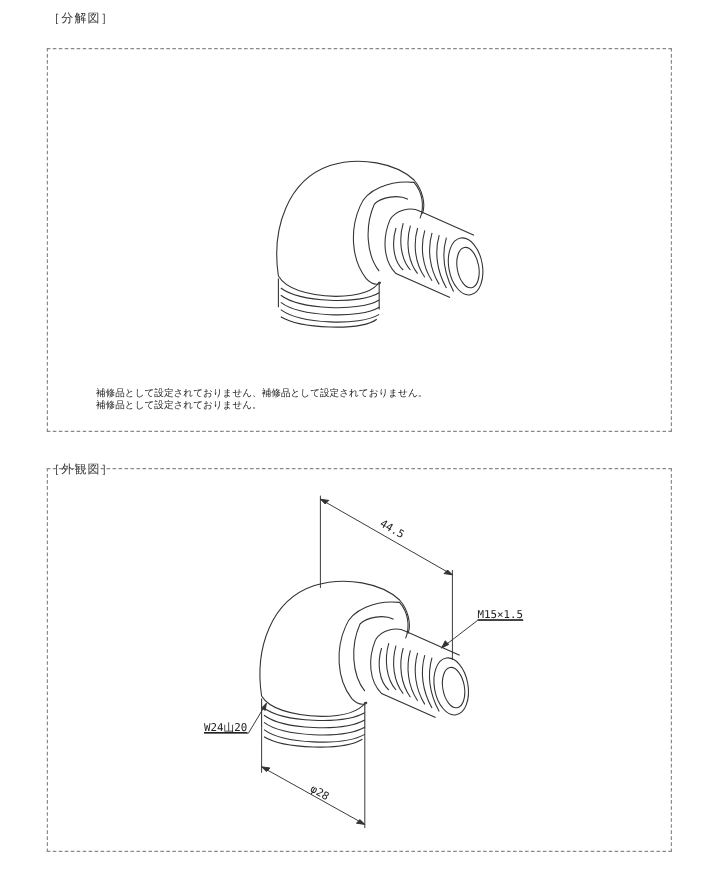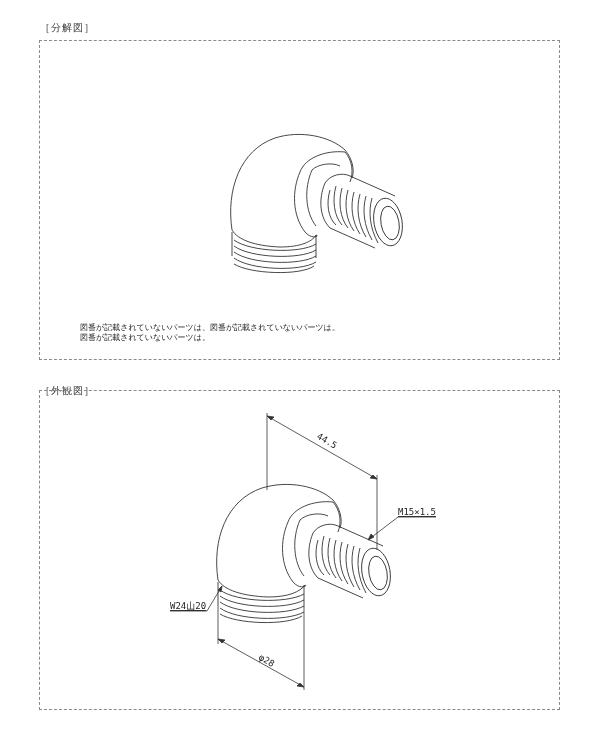--- a/index.html
+++ b/index.html
@@ -8,21 +8,21 @@
   .section-label { position:absolute; left:40px; font-size:10px; letter-spacing:1px; color:#333; }
   .frame { position:absolute; left:39px; width:521px; height:320px;
            border:1px dashed #8a8a8a; box-sizing:border-box; }
   .note { position:absolute; left:80px; font-size:8px; line-height:10px; color:#222; white-space:nowrap; }
   svg { position:absolute; left:0; top:0; }
   .dim-text { font-family:"DejaVu Sans Mono", monospace; font-size:9px; fill:#222; }
 </style>
 </head>
 <body>
 
-<div class="section-label" style="top:21px;">［分解図］</div>
+<div class="section-label" style="top:8px;">［分解図］</div>
 <div class="frame" style="top:40px;"></div>
 
 <svg width="600" height="732" viewBox="0 0 600 732">
   <g fill="none" stroke="#333" stroke-width="0.9">
 
     <path d="M232,230 C226,190 240,150 275,138 C300,130 330,136 345,150 C352,158 355,170 352,178"></path>
     <path d="M232,230 C238,240 255,246 280,247 C300,247 312,242 316,235"></path>
 
     <path d="M300,172 C305,158 325,150 345,152 C352,160 354,172 350,182"></path>
     <path d="M300,172 C292,190 292,215 305,232 C312,240 320,236 316,235"></path>
@@ -46,22 +46,22 @@
     <path d="M232,232 L232,256"></path>
     <path d="M316,235 L316,258"></path>
     <path d="M234,240 C250,252 300,254 316,244"></path>
     <path d="M234,246 C250,258 300,260 316,250"></path>
     <path d="M234,252 C250,264 300,266 316,256"></path>
     <path d="M234,258 C250,270 300,272 316,262"></path>
     <path d="M234,264 C250,274 300,276 314,266"></path>
   </g>
 </svg>
 
-<div class="note" style="top:323px;">図番が記載されていないパーツは、図番が記載されていないパーツは。</div>
-<div class="note" style="top:333px;">図番が記載されていないパーツは。</div>
+<div class="note" style="top:323px;">補修品として設定されておりません、補修品として設定されておりません。</div>
+<div class="note" style="top:333px;">補修品として設定されておりません。</div>
 
 <div class="section-label" style="top:384px;">［外観図］</div>
 <div class="frame" style="top:390px;"></div>
 
 <svg width="600" height="732" viewBox="0 0 600 732">
   <g fill="none" stroke="#333" stroke-width="0.9">
 
     <path d="M218,580 C212,540 226,500 262,488 C288,480 318,486 333,500 C340,508 343,520 340,528"></path>
     <path d="M218,580 C224,590 242,596 268,597 C288,597 300,592 305,585"></path>
 

